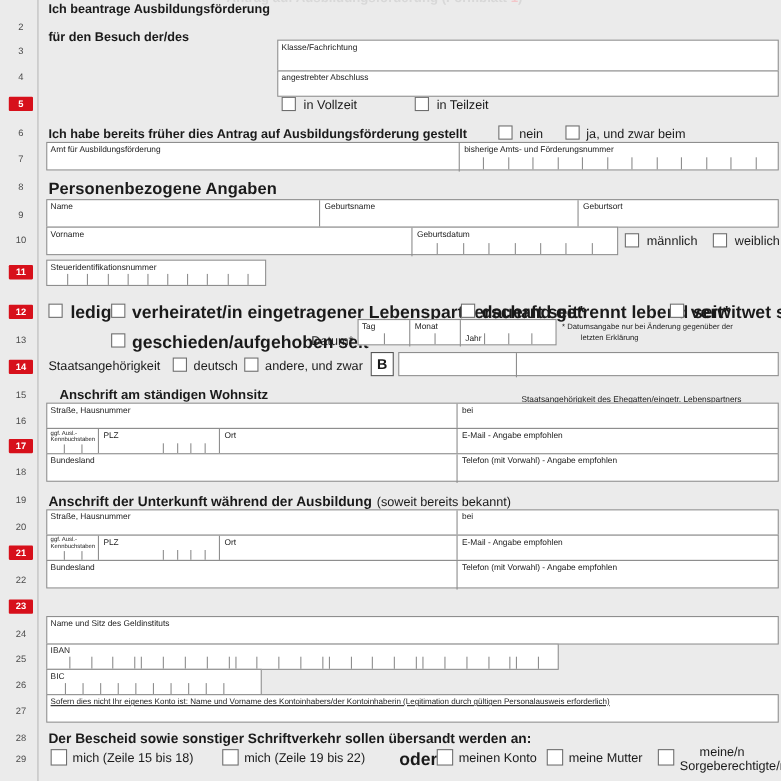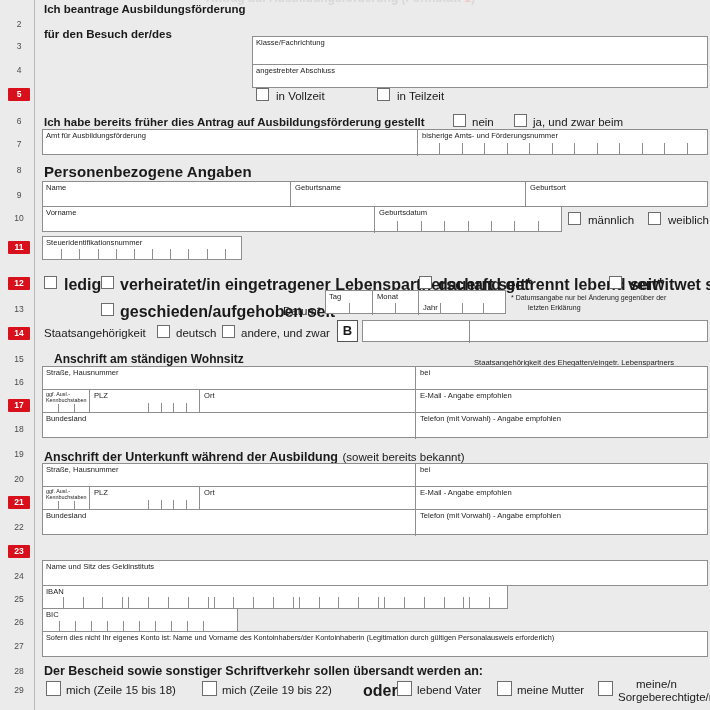--- a/index.html
+++ b/index.html
@@ -364,31 +364,31 @@
         <i style="left: 80px; height: 10px;"></i>
         <i style="left: 96px; height: 10px;"></i>
         <i style="left: 112px; height: 10px;"></i>
         <i style="left: 128px; height: 10px;"></i>
         <i style="left: 144px; height: 10px;"></i>
         <i style="left: 160px; height: 10px;"></i>
       </div>
   </div>
 
   <div class="fld" style="left:42px; top:631px; width:666px; height:26px;">
-    <span class="lbl t-small" style="font-size:7.3px;">Sofern dies nicht Ihr eigenes Konto ist: Name und Vorname des Kontoinhabers/der Kontoinhaberin (Legitimation durch gültigen Personalausweis erforderlich)</span>
+    <span class="lbl t-small" style="font-size:7.3px;text-decoration:underline;">Sofern dies nicht Ihr eigenes Konto ist: Name und Vorname des Kontoinhabers/der Kontoinhaberin (Legitimation durch gültigen Personalausweis erforderlich)</span>
   </div>
 
   <div class="abs h-sub" style="left:44px; top:664px; font-size:12.5px;">Der Bescheid sowie sonstiger Schriftverkehr sollen übersandt werden an:</div>
 
   <div class="cb" style="left:46px; top:681px; width:15px; height:15px;"></div>
   <div class="cbl t-norm" style="left:66px; top:683px;">mich (Zeile 15 bis 18)</div>
   <div class="cb" style="left:202px; top:681px; width:15px; height:15px;"></div>
   <div class="cbl t-norm" style="left:222px; top:683px;">mich (Zeile 19 bis 22)</div>
   <div class="abs h-sub" style="left:363px; top:683px;">oder</div>
   <div class="cb" style="left:397px; top:681px; width:15px; height:15px;"></div>
-  <div class="cbl t-norm" style="left:417px; top:683px;">lebend Vater</div>
+  <div class="cbl t-norm" style="left:417px; top:683px;">meinen Konto</div>
   <div class="cb" style="left:497px; top:681px; width:15px; height:15px;"></div>
   <div class="cbl t-norm" style="left:517px; top:683px;">meine Mutter</div>
   <div class="cb" style="left:598px; top:681px; width:15px; height:15px;"></div>
   <div class="cbl t-norm" style="left:618px; top:677px;margin-left:18px;">meine/n</div>
   <div class="cbl t-norm" style="left:618px; top:690px;">Sorgeberechtigte/n</div>
 
 </div>
 
 </body></html>

